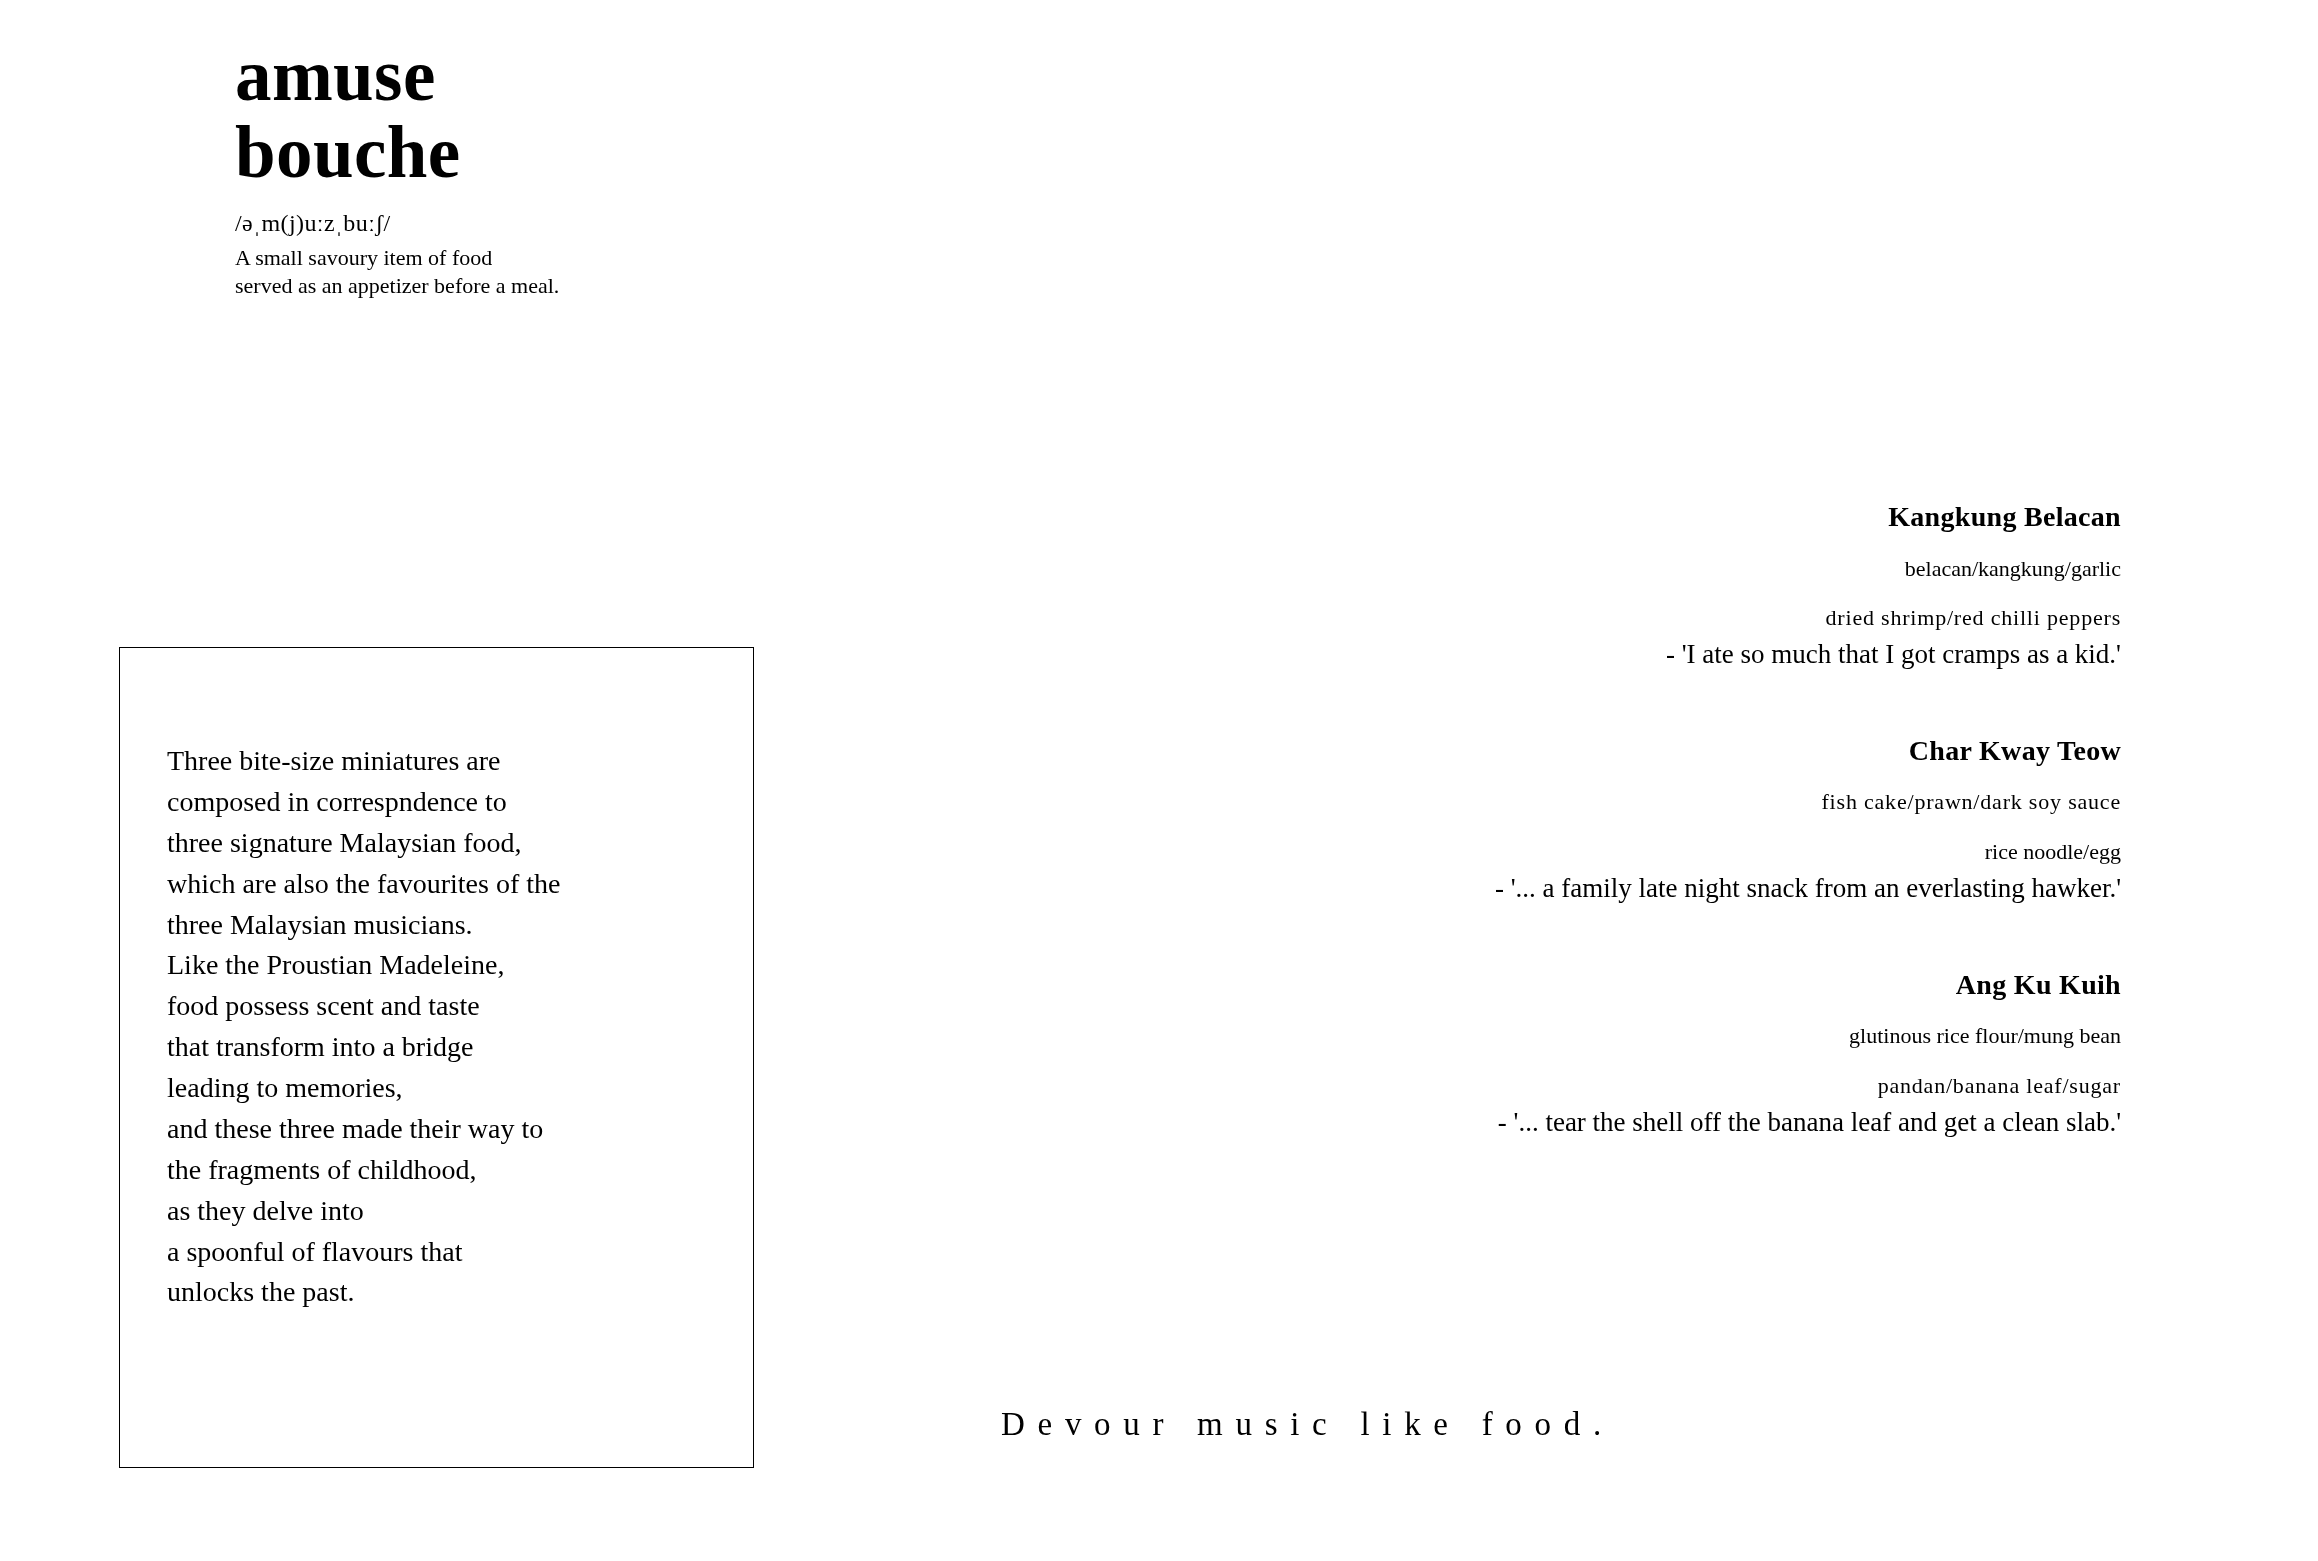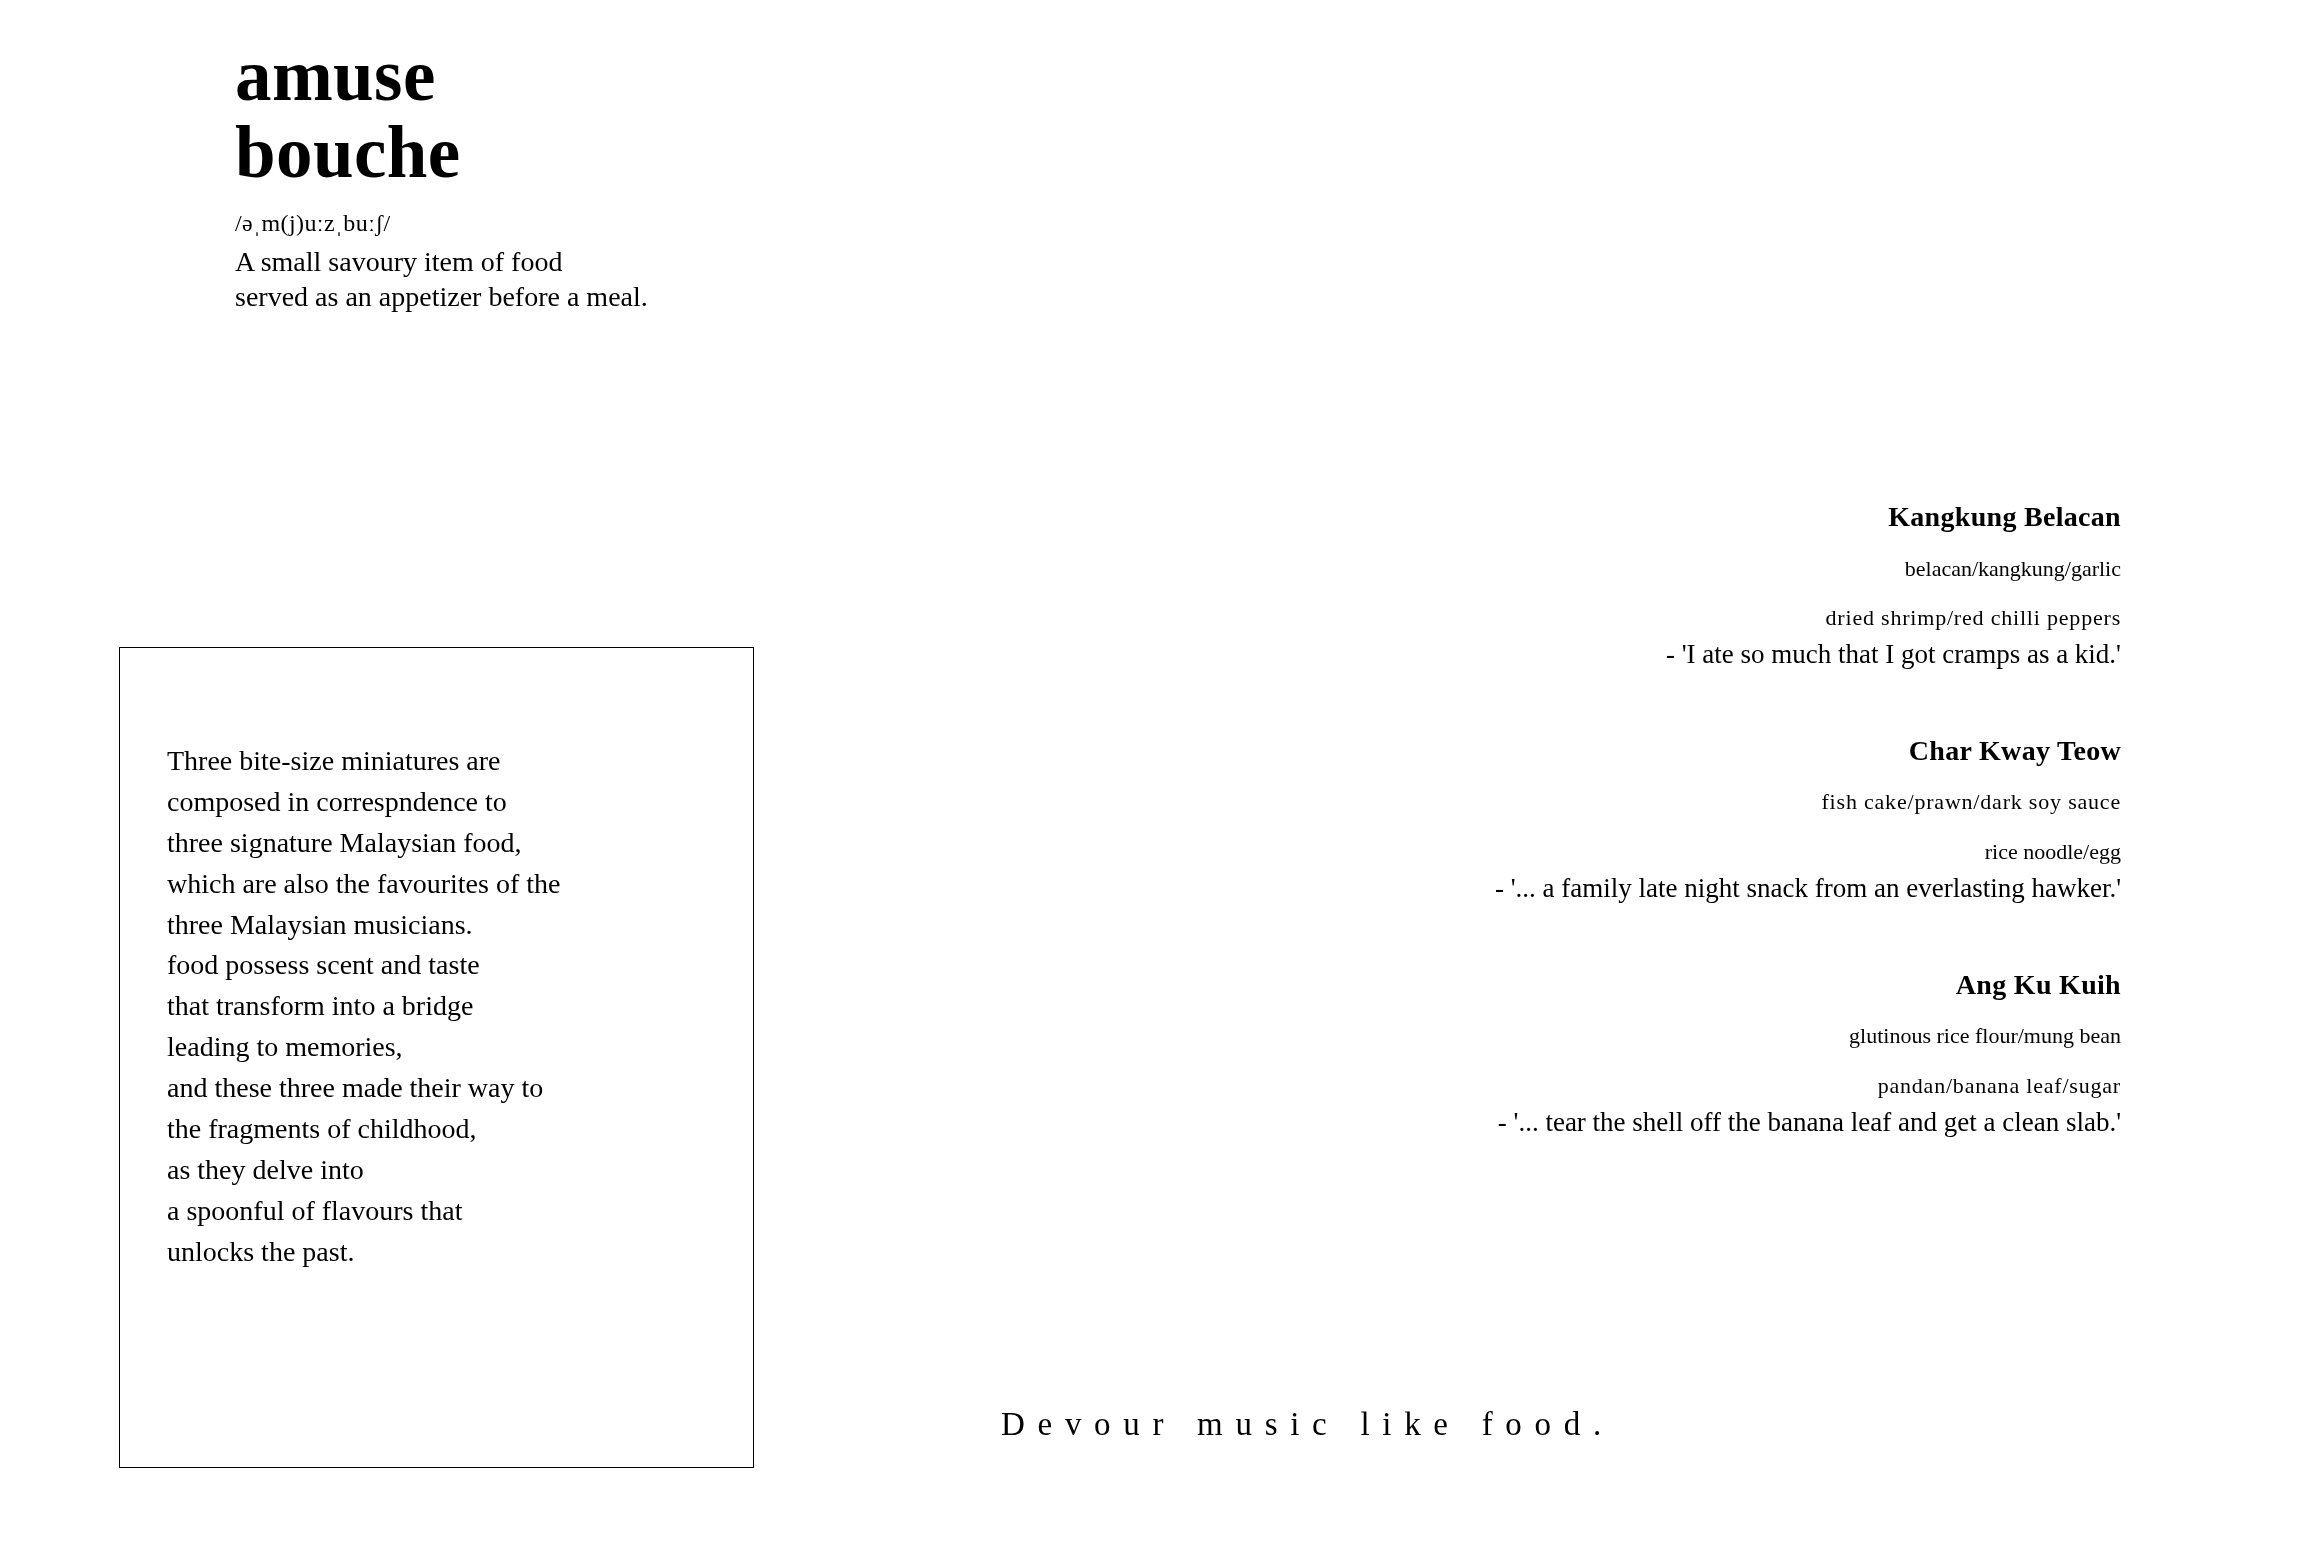--- a/index.html
+++ b/index.html
@@ -29,21 +29,21 @@
     line-height: 1.05;
     letter-spacing: 0.4px;
   }
   .phonetic {
     font-size: 24px;
     font-weight: normal;
     margin-top: 18.6px;
     letter-spacing: 0.4px;
   }
   .definition {
-    font-size: 28px;
+    font-size: 22px;
     line-height: 1.27;
     margin-top: 6.8px;
   }
 
   
   .desc-box {
     position: absolute;
     left: 119px;
     top: 647px;
     width: 635px;
@@ -114,20 +114,21 @@
   </div>
 </div>
 
 <div class="desc-box">
   <div class="desc-text">
     <div>Three bite-size miniatures are</div>
     <div>composed in correspndence to</div>
     <div>three signature Malaysian food,</div>
     <div>which are also the favourites of the</div>
     <div>three Malaysian musicians.</div>
+    <div>Like the Proustian Madeleine,</div>
     <div>food possess scent and taste</div>
     <div>that transform into a bridge</div>
     <div>leading to memories,</div>
     <div>and these three made their way to</div>
     <div>the fragments of childhood,</div>
     <div>as they delve into</div>
     <div>a spoonful of flavours that</div>
     <div>unlocks the past.</div>
   </div>
 </div>

